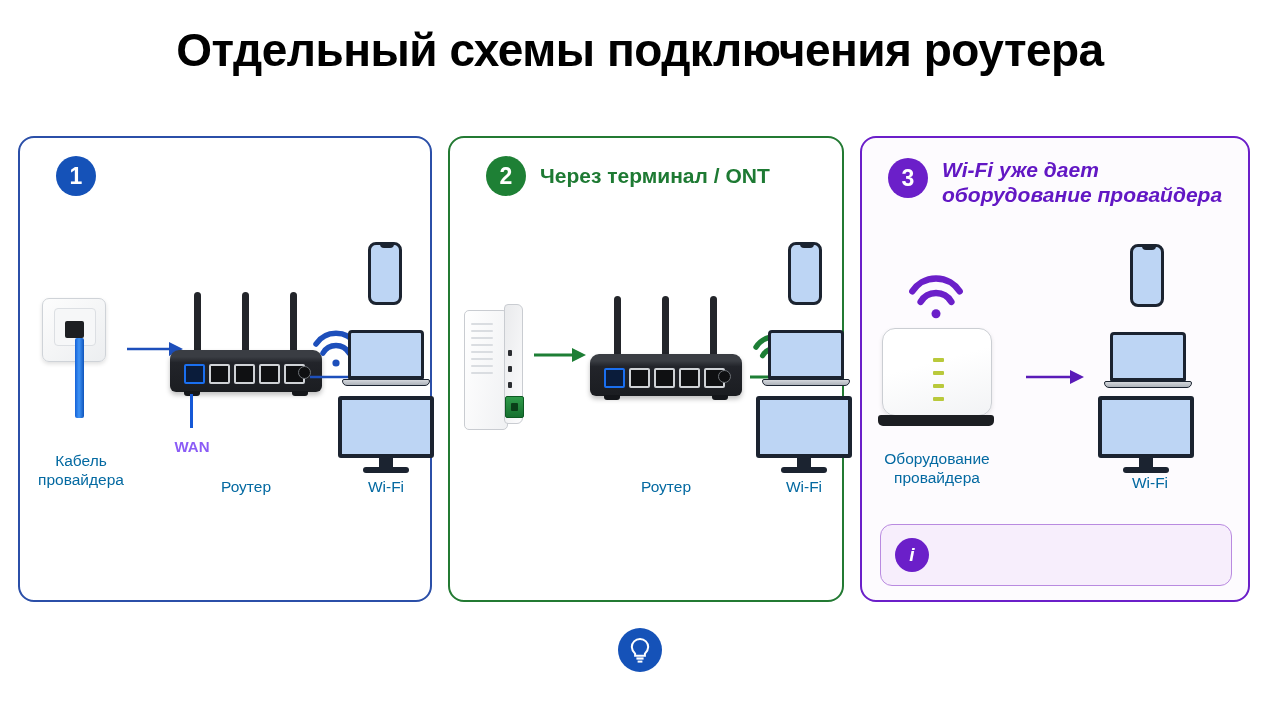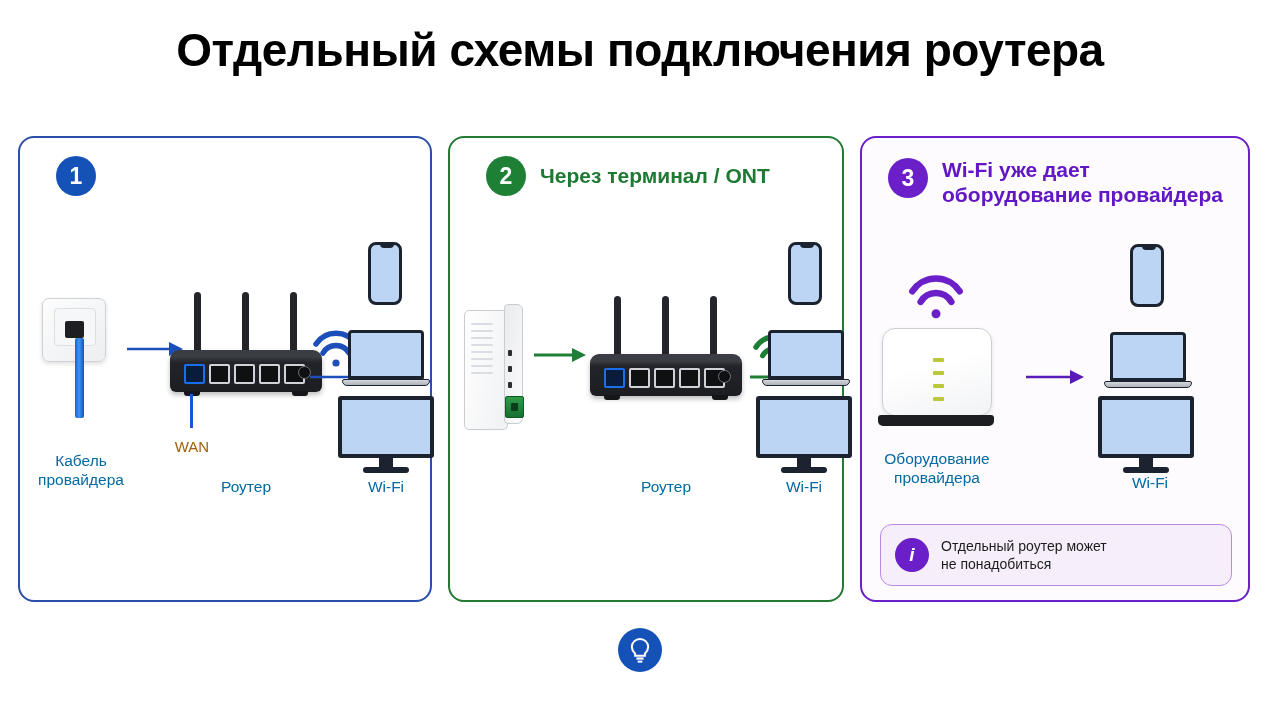--- a/index.html
+++ b/index.html
@@ -74,21 +74,21 @@
   .abs { position: absolute; }
 
   .caption {
     position: absolute;
     font-size: 15.5px;
     color: #0369a1;
     text-align: center;
     line-height: 1.22;
     white-space: pre-line;
   }
-  .caption.blue { color: #a16207; font-weight: normal; font-size: 15px; }
+  .caption.blue { color: #8b5cf6; font-weight: bold; font-size: 15px; }
 
   
   .socket {
     width: 62px; height: 62px;
     background: linear-gradient(140deg,#fdfdfd,#eceef0);
     border: 1px solid #cfd3d8;
     border-radius: 7px;
     box-shadow: 0 2px 4px rgba(0,0,0,.13);
     position: relative;
   }
@@ -455,21 +455,21 @@
       </div>
 
       <div class="caption" style="left:146px; top:340px; width:140px;">Роутер</div>
       <div class="caption" style="left:304px; top:340px; width:100px;">Wi-Fi</div>
     </div>
   </div>
 
   <div class="panel p3">
     <div class="phead">
       <div class="badge b3">3</div>
-      <div class="phead-title" style="white-space:pre-line;">Wi-Fi уже дает
+      <div class="phead-title" style="white-space:pre-line;font-style:italic;">Wi-Fi уже дает
 оборудование провайдера</div>
     </div>
 
     <div class="scene">
 
       <svg class="arrow" style="left:42px; top:132px;" width="64" height="52" viewBox="0 0 52 44">
         <path d="M6 18 A24 24 0 0 1 46 18" fill="none" stroke="#6b1fc9" stroke-width="5.5" stroke-linecap="round"></path>
         <path d="M13 27 A15 15 0 0 1 39 27" fill="none" stroke="#6b1fc9" stroke-width="5.5" stroke-linecap="round"></path>
         <circle cx="26" cy="37" r="3.8" fill="#6b1fc9"></circle>
       </svg>
@@ -506,22 +506,20 @@
             <div class="tv-foot"></div>
           </div>
       </div>
 
       <div class="caption" style="left:0; top:312px; width:150px;">Оборудование
 провайдера</div>
       <div class="caption" style="left:238px; top:336px; width:100px;">Wi-Fi</div>
 
       <div class="note">
         <div class="note-icon">i</div>
-        <div class="note-text">Отдельный роутер может
-не понадобиться</div>
       </div>
     </div>
   </div>
 </div>
 
 <div class="footer">
   <div class="bulb">
     <svg width="26" height="28" viewBox="0 0 26 28">
       <path d="M13 3 C8.3 3 4.8 6.6 4.8 11 c0 3.1 1.8 5 3.3 6.6 v2.2 h9.8 v-2.2 C19.4 16 21.2 14.1 21.2 11 C21.2 6.6 17.7 3 13 3 Z" fill="none" stroke="#ffffff" stroke-width="2"></path>
       <rect x="9.4" y="21.4" width="7.2" height="2.2" fill="#ffffff"></rect>

